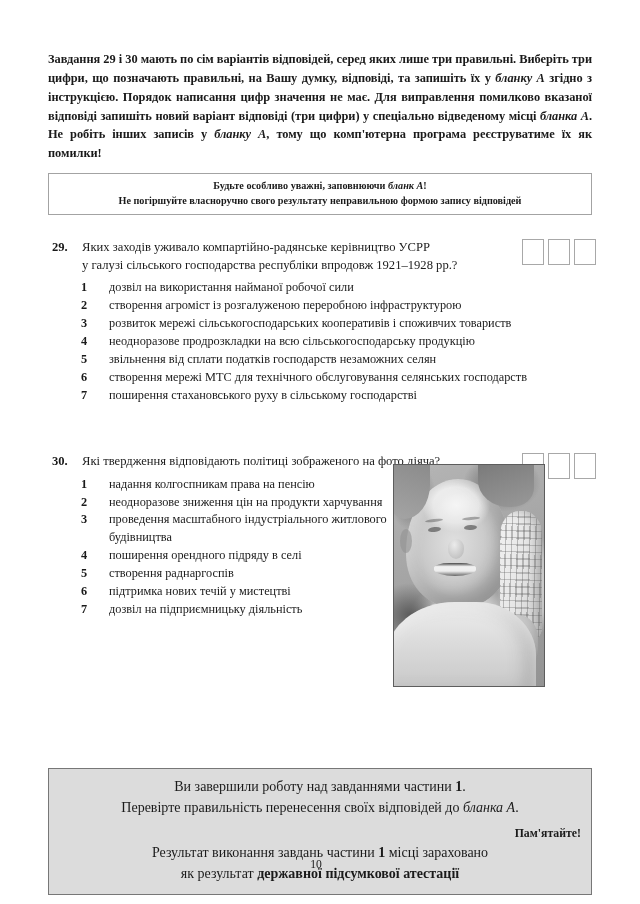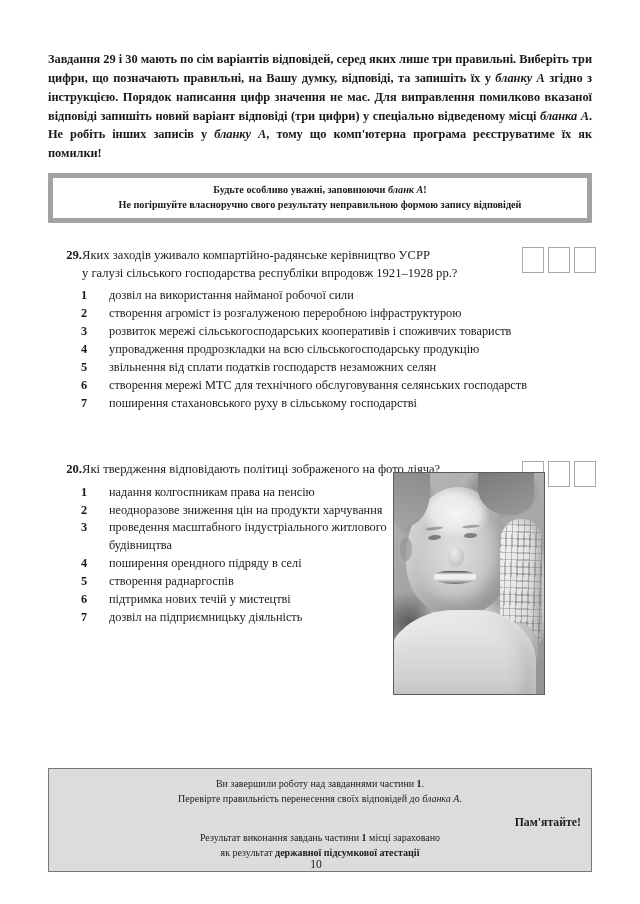--- a/index.html
+++ b/index.html
@@ -41,21 +41,21 @@
     margin: 0;
   }
   .intro .it {
     font-style: italic;
     font-weight: bold;
   }
 
   
   .warn-box {
     margin-top: 10px;
-    border: 5px solid #a3a3a3;
+    border: 1px solid #a3a3a3;
     background: #ffffff;
     padding: 5px 6px 6px 6px;
     text-align: center;
   }
   .warn-line {
     font-size: 10.2px;
     font-weight: bold;
     line-height: 1.42;
   }
   .warn-line .it { font-style: italic; }
@@ -71,21 +71,21 @@
     position: relative;
     display: flex;
     align-items: flex-start;
   }
   .q-num {
     width: 34px;
     flex: 0 0 34px;
     font-size: 12.6px;
     font-weight: bold;
     line-height: 1.44;
-    text-align: right;
+    text-align: left;
     padding-left: 4px;
     box-sizing: border-box;
   }
   .q-stem {
     font-size: 12.6px;
     line-height: 1.44;
     flex: 1 1 auto;
     padding-right: 90px;
   }
   .q-stem .stem-line { display: block; }
@@ -252,21 +252,21 @@
     left: 48px;
     top: 768px;
     width: 544px;
     box-sizing: border-box;
     border: 1px solid #777777;
     background: #dcdcdc;
     padding: 8px 10px 10px 10px;
     text-align: center;
   }
   .f-line {
-    font-size: 10px;
+    font-size: 14px;
     line-height: 1.48;
   }
   .f-line .it { font-style: italic; }
   .f-line b { font-weight: bold; }
   .f-remember {
     font-size: 11.8px;
     font-weight: bold;
     margin-top: 7px;
     line-height: 1.48;
     text-align: right;
@@ -315,40 +315,40 @@
         <div class="opt">
           <span class="opt-num">2</span>
           <span class="opt-text">створення агроміст із розгалуженою переробною інфраструктурою</span>
         </div>
         <div class="opt">
           <span class="opt-num">3</span>
           <span class="opt-text justify">розвиток мережі сільськогосподарських кооперативів і споживчих товариств</span>
         </div>
         <div class="opt">
           <span class="opt-num">4</span>
-          <span class="opt-text justify">упровадження продрозкладки на всю сільськогосподарську продукцію</span>
+          <span class="opt-text justify">неодноразове продрозкладки на всю сільськогосподарську продукцію</span>
         </div>
         <div class="opt">
           <span class="opt-num">5</span>
           <span class="opt-text">звільнення від сплати податків господарств незаможних селян</span>
         </div>
         <div class="opt">
           <span class="opt-num">6</span>
           <span class="opt-text justify">створення мережі МТС для технічного обслуговування селянських господарств</span>
         </div>
         <div class="opt">
           <span class="opt-num">7</span>
           <span class="opt-text">поширення стахановського руху в сільському господарстві</span>
         </div>
       </div>
     </div>
 
     <div class="question-block q30">
       <div class="q-head">
-        <div class="q-num">20.</div>
+        <div class="q-num">30.</div>
         <div class="q-stem">
           <span class="stem-line">Які твердження відповідають політиці зображеного на фото діяча?</span>
         </div>
         <div class="answer-boxes">
           <div class="ans-box"></div>
           <div class="ans-box"></div>
           <div class="ans-box"></div>
         </div>
       </div>
       <div class="options">

